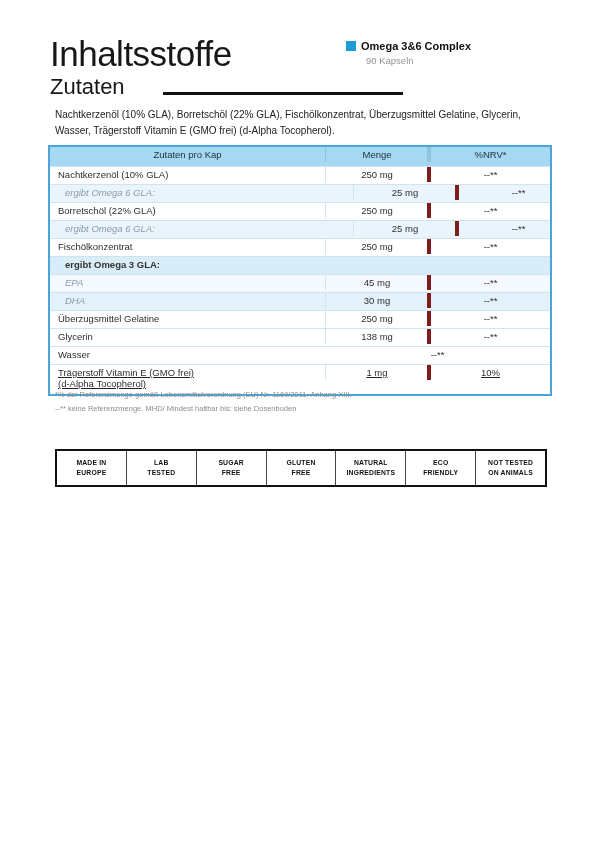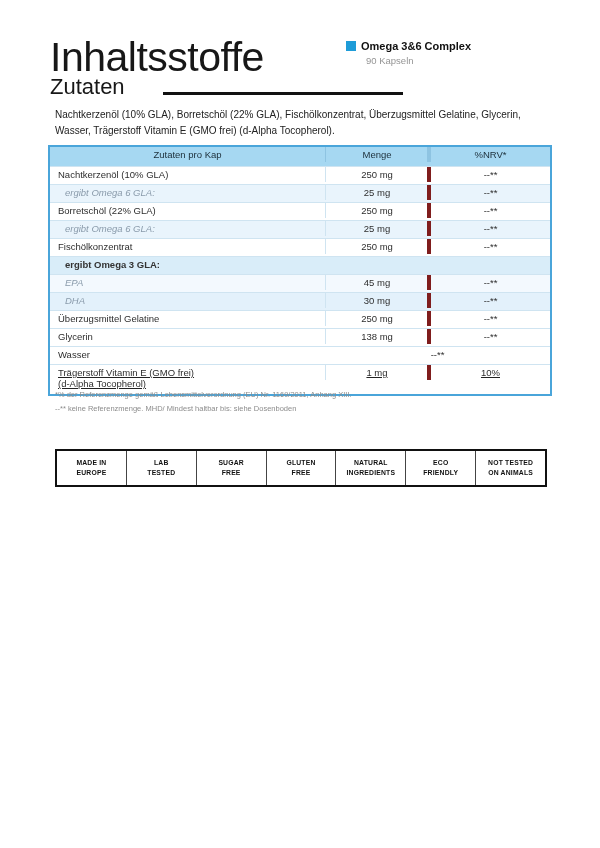--- a/index.html
+++ b/index.html
@@ -1,20 +1,20 @@
 <!DOCTYPE html>
 <html><head>
 <meta charset="utf-8">
 <style>
   * { margin: 0; padding: 0; box-sizing: border-box; }
   html, body { width: 600px; height: 848px; background: #ffffff; }
   body { font-family: "Liberation Sans", "DejaVu Sans", sans-serif; color: #222; position: relative; }
   .page { position: absolute; left: 0; top: 0; width: 600px; height: 848px; background: #fff; }
 
-  .title { position: absolute; left: 50px; top: 34px; font-size: 41px; font-weight: 400; letter-spacing: -0.5px; color: #171717; }
+  .title { position: absolute; left: 50px; top: 34px; font-size: 35px; font-weight: 400; letter-spacing: -0.5px; color: #171717; }
   .subtitle { position: absolute; left: 50px; top: 74px; font-size: 22px; font-weight: 400; color: #171717; }
 
   .product { position: absolute; left: 346px; top: 40px; }
   .product-name-row { display: flex; align-items: center; font-size: 11px; font-weight: 700; color: #111; }
   .brand-sq { width: 10px; height: 10px; background: #1e9cd8; display: inline-block; margin-right: 5px; }
   .product-count { font-size: 9.5px; color: #959595; margin-top: 3px; margin-left: 20px; }
 
   .hr-divider { position: absolute; left: 163px; top: 92px; width: 240px; height: 3px; background: #111; }
 
   .ingredients { position: absolute; left: 55px; top: 107px; width: 492px; font-size: 10px; line-height: 1.55; color: #222; }
@@ -23,21 +23,21 @@
   .trow { display: flex; width: 100%; min-height: 18px; align-items: flex-start; border-top: 1px solid #cfe4f1; }
   .trow:first-child { border-top: none; }
   .tcell { display: flex; align-items: center; font-size: 9.5px; padding: 2px 8px; color: #2e2e2e; }
   .c1 { width: 275px; }
   .c2 { width: 106px; justify-content: center; text-align: center; border-left: 1px solid #cfe4f1; border-right: 4px solid #7f1d1d; padding-left: 9px; }
   .c3 { flex: 1; justify-content: center; text-align: center; }
   .thead { background: #a6d8f2; min-height: 19px; }
   .thead .tcell { justify-content: center; text-align: center; color: #1c2f3a; }
   .thead .c2, .thead .c3 { border-color: #8ec4e2; }
   .row-main { background: #ffffff; }
-  .row-sub { background: #e9f4fc; }
+  .row-sub { background: #e9f4fc; gap: 28px; }
   .row-sub .c1, .row-sub-light .c1, .row-sub-med .c1 { font-style: italic; color: #8a9bab; padding-left: 15px; }
   .row-sub-light { background: #f3f9fe; }
   .row-sub-med { background: #e3f1fb; }
   .row-subheader { background: #d9edf9; }
   .row-subheader .c-full { width: 100%; font-weight: 700; color: #333; padding-left: 15px; display: flex; align-items: center; font-size: 9.5px; padding-top: 2px; padding-bottom: 2px; border-radius: 7px; }
   .row-tall { min-height: 30px; text-decoration: underline; }
   .label2 { display: block; }
 
   .footnotes { position: absolute; left: 55px; top: 388px; font-size: 7.5px; color: #8c8c8c; line-height: 1.8; }
 

